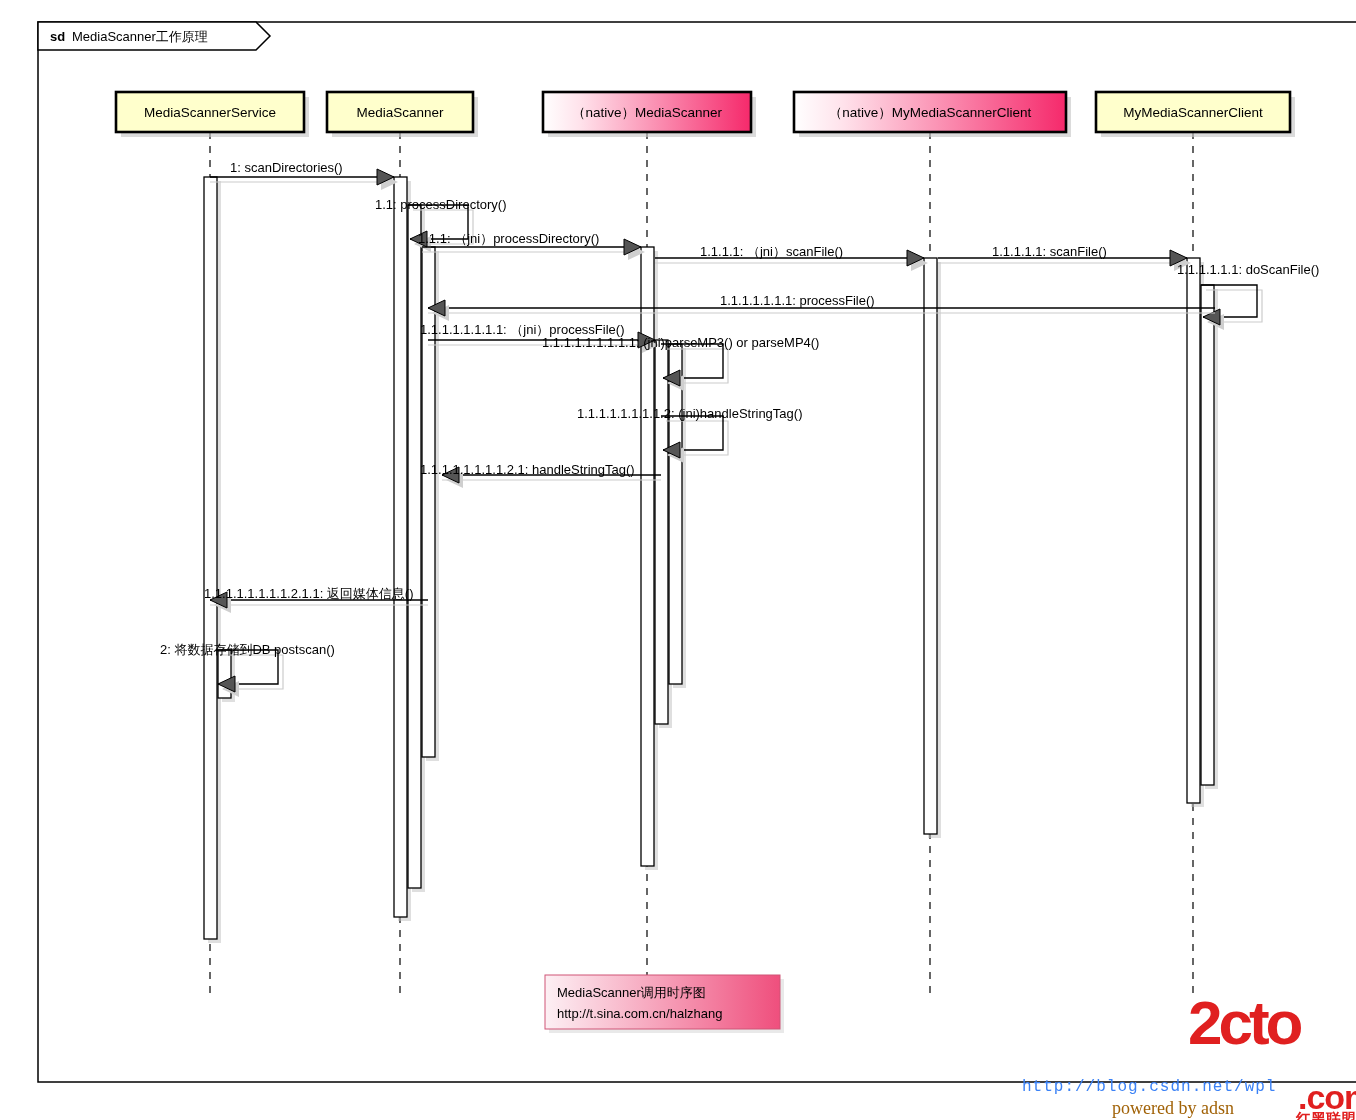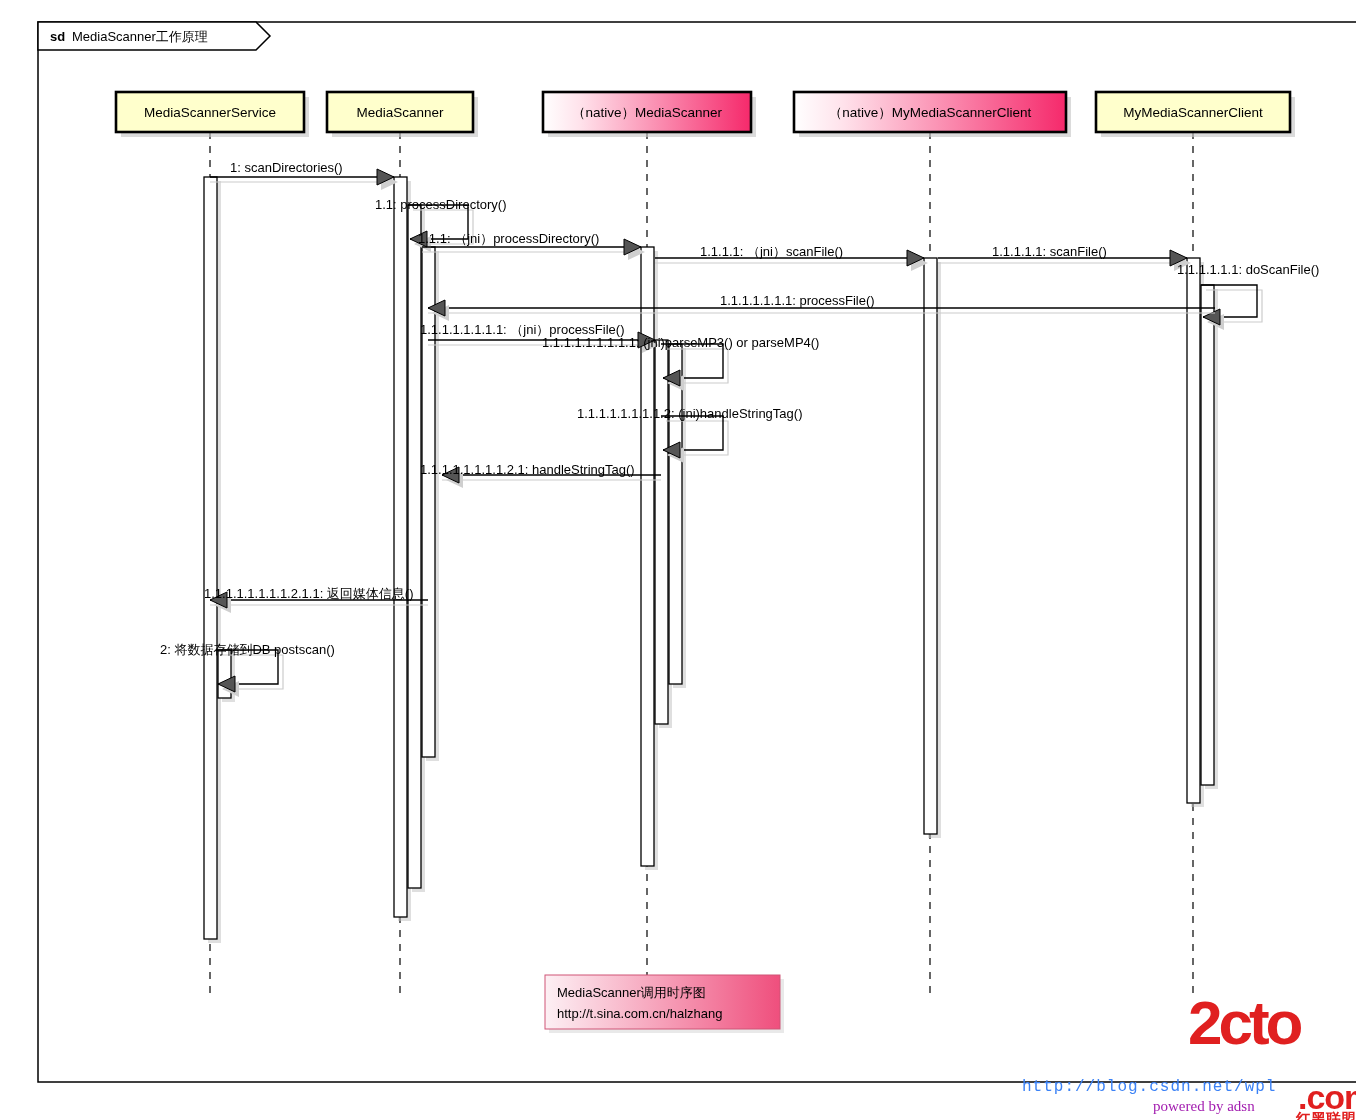--- a/index.html
+++ b/index.html
@@ -102,24 +102,23 @@
     line-height: 1;
   }
   .wm-cn {
     font-size: 15px;
     line-height: 1;
     margin-top: 48px;
   }
   .wm-powered {
     position: absolute;
     font-family: "Liberation Serif", serif;
-    font-size: 15px;
-    color: #a21caf;
+    font-size: 18px;
+    color: #a16207;
     white-space: nowrap;
-    margin-left: 41px;
   }
 </style>
 </head>
 <body>
 
 <div id="diagram-root">
   <svg id="diagram-svg" width="1356" height="1120" viewBox="0 0 1356 1120">
     <defs>
       <linearGradient id="pinkGrad" x1="0" y1="0" x2="1" y2="0">
         <stop offset="0%" stop-color="#ffffff"></stop>

